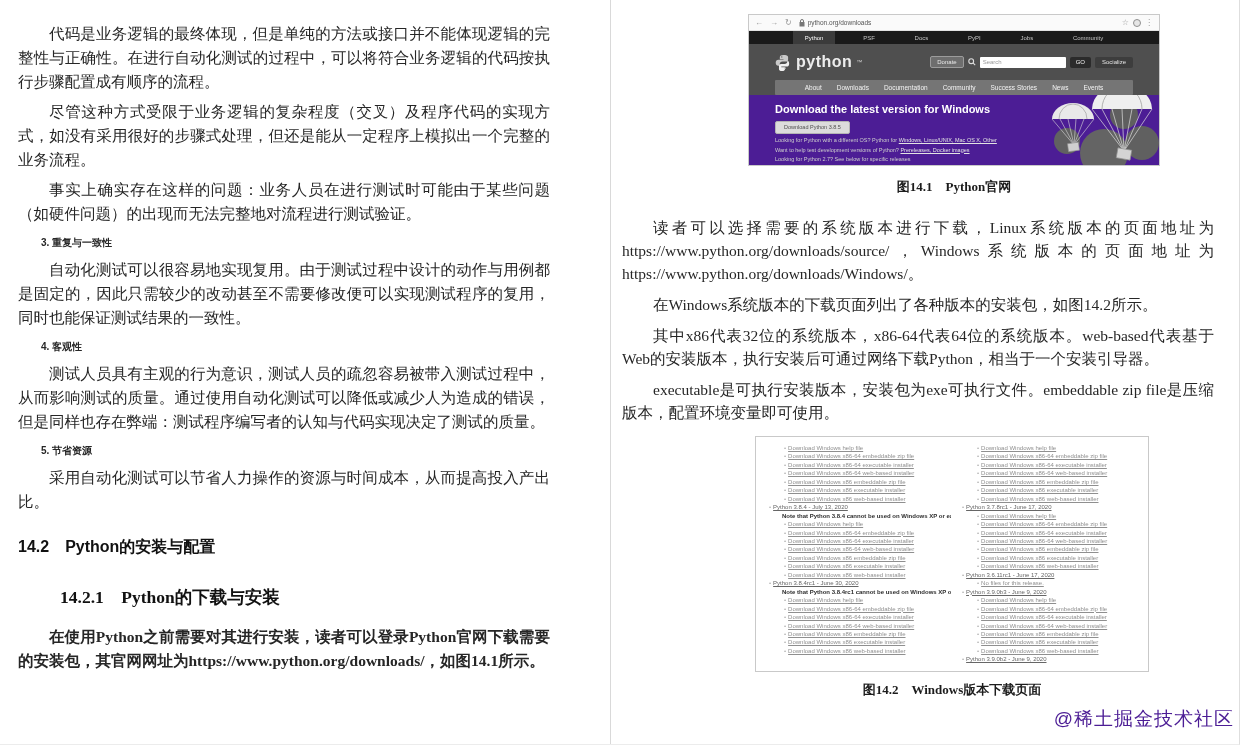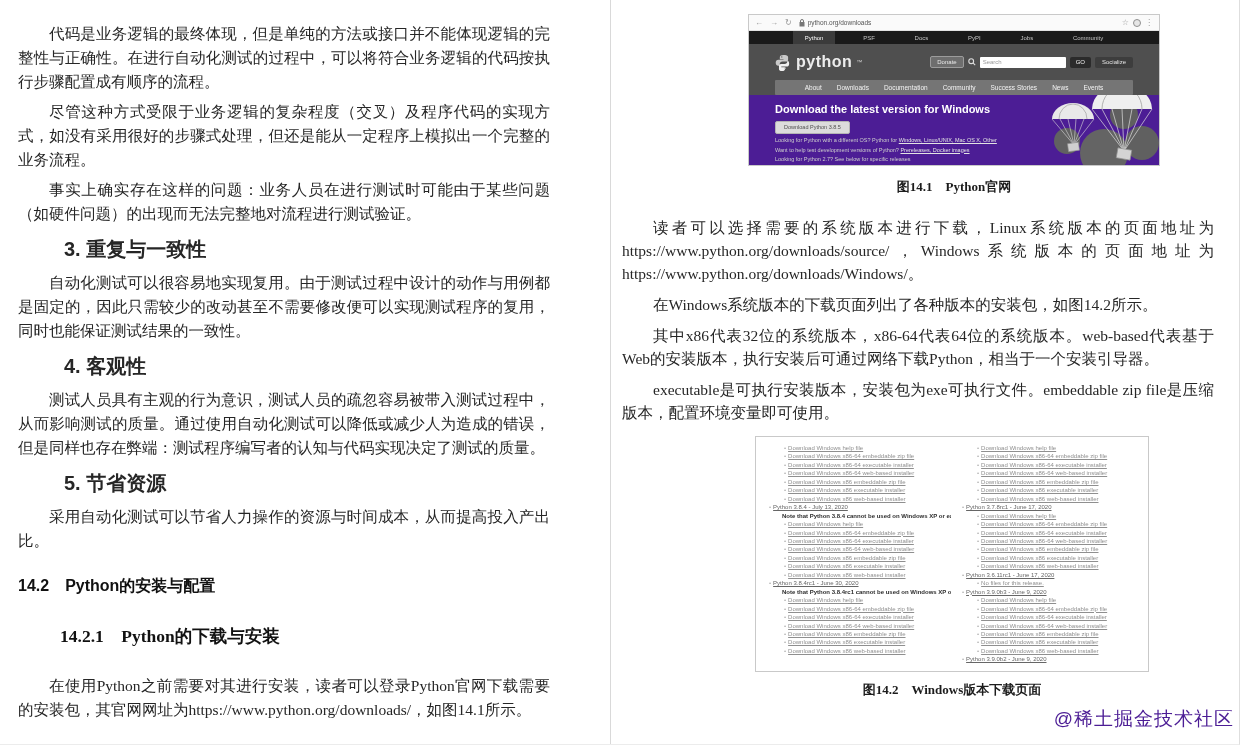--- a/index.html
+++ b/index.html
@@ -7,26 +7,26 @@
          font-family:"Liberation Serif","DejaVu Serif",serif;color:#262626;
          border-right:1px solid #dedede;border-bottom:1px solid #ececec;box-sizing:border-box;}
   .divider{position:absolute;left:610px;top:0;width:1px;height:745px;background:#d9d9d9;}
   .page{position:absolute;top:0;height:745px;box-sizing:border-box;}
   .pageL{left:0;width:610px;padding:16px 60px 0 18px;}
   .pageR{left:611px;width:629px;padding:0 26px 0 11px;}
 
   .body{font-size:15.5px;line-height:24px;text-align:justify;margin:6px 0;text-indent:2em;}
   .pageR .body{line-height:23px;margin:8px 0;}
   .subhead{font-family:"Liberation Sans","DejaVu Sans",sans-serif;font-weight:bold;
-           font-size:20px;margin:10px 0 8px;text-indent:2.3em;}
+           font-size:10px;margin:10px 0 8px;text-indent:2.3em;}
   .h1{font-family:"Liberation Sans","DejaVu Sans",sans-serif;font-weight:bold;
       font-size:16px;line-height:25px;margin:20px 0 0 0;color:#111;}
   .h2{font-family:Liberation Serif, serif;font-weight:bold;
       font-size:17.5px;line-height:24px;margin:26px 0 1px 42px;color:#111;}
-  .mt{margin-top:26px;}
+  .mt{margin-top:16px;font-weight:bold;}
 
   
   .fig1{width:412px;height:152px;margin:14px 0 0 126px;border:1px solid #c9c9c9;
         box-sizing:border-box;background:#4f4f4f;overflow:hidden;
         font-family:"Liberation Sans","DejaVu Sans",sans-serif;}
   .chrome{height:15px;background:#fafafa;border-bottom:1px solid #e2e2e2;display:flex;
           align-items:center;padding:0 6px;gap:5px;font-size:8px;color:#8a8a8a;}
   .navg{letter-spacing:2px;font-size:8px;color:#9a9a9a;}
   .urlwrap{flex:1;display:flex;align-items:center;gap:3px;}
   .urltxt{font-size:6.5px;color:#555;}

